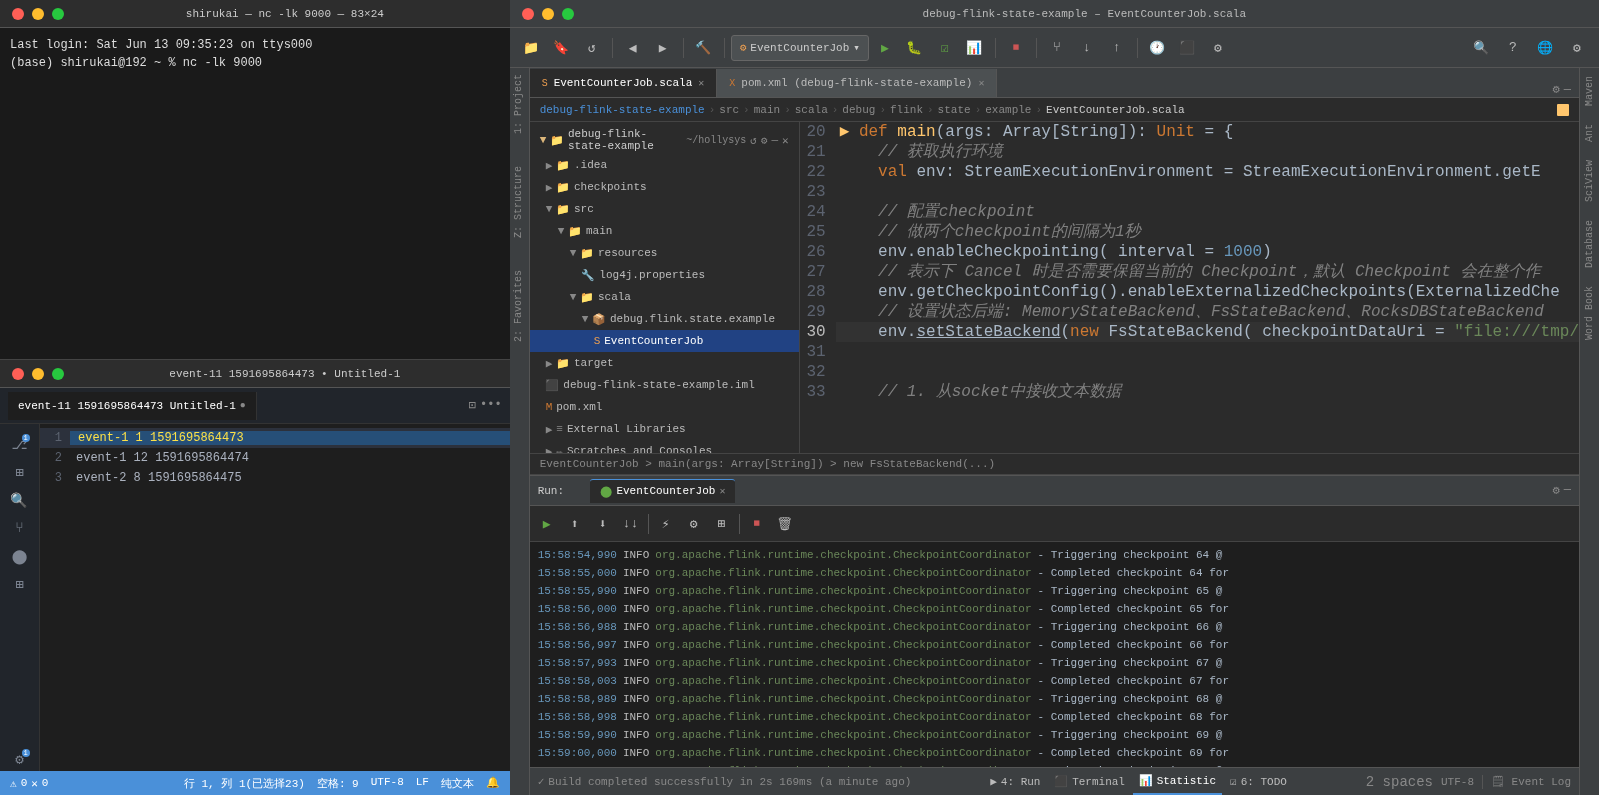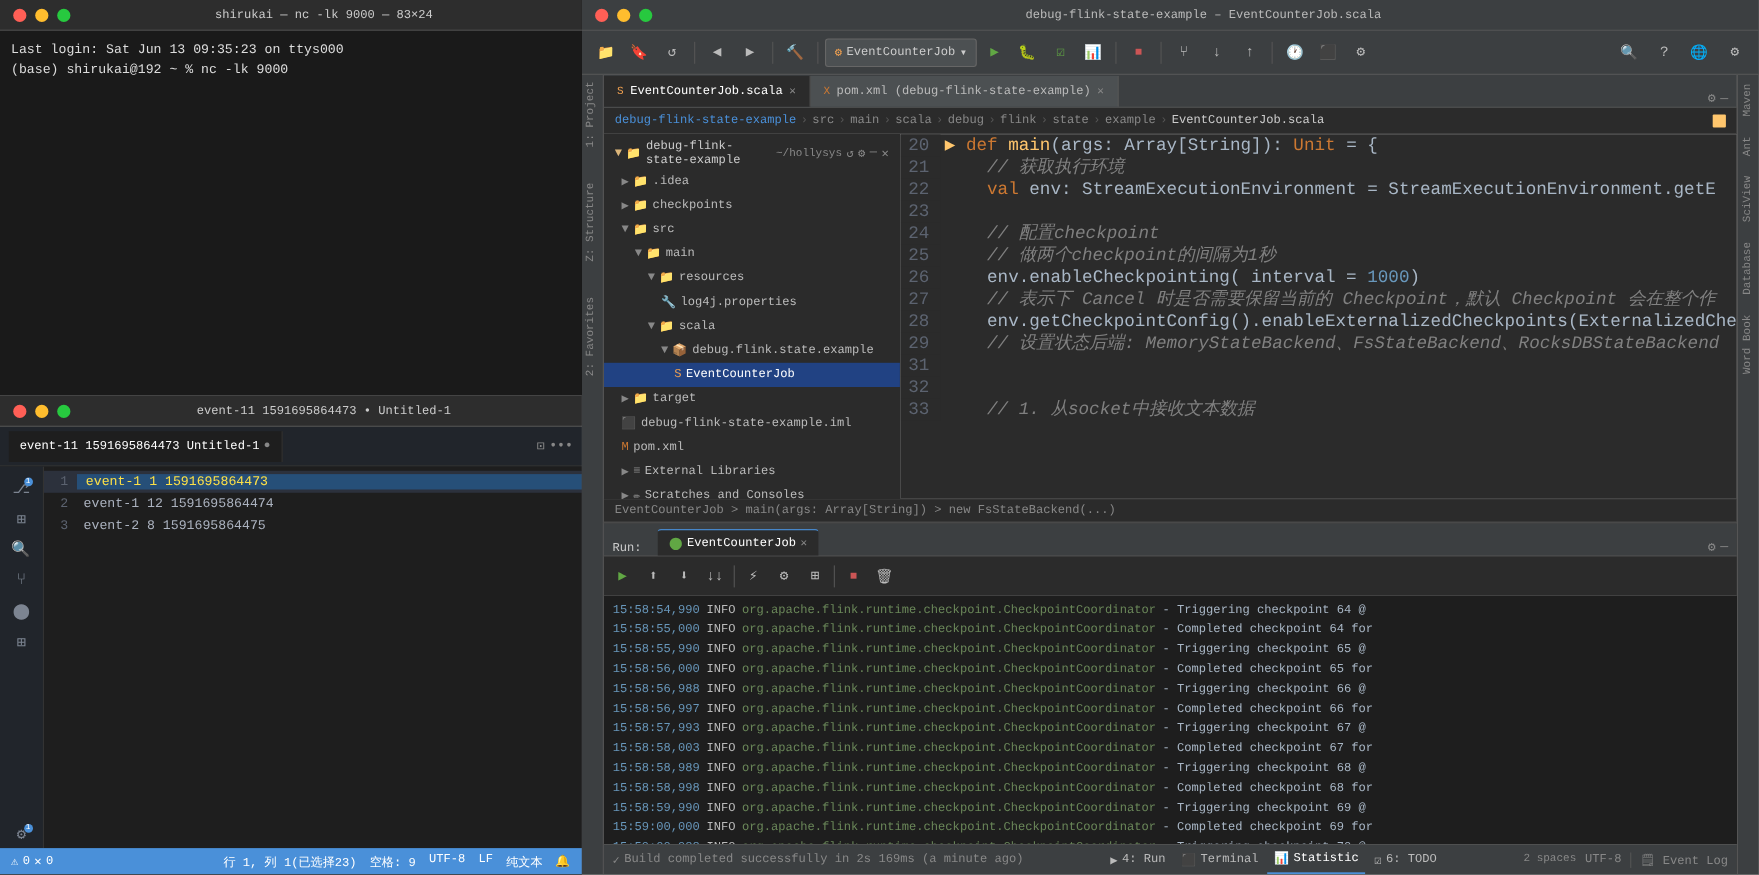--- a/index.html
+++ b/index.html
@@ -90,21 +90,21 @@
     .code-line.active-line .code-text { background: #323232; }
     .kw { color: #cc7832; }
     .fn { color: #ffc66d; }
     .str { color: #6a8759; }
     .cm { color: #808080; font-style: italic; margin-top: 39px; }
     .tp { color: #a9b7c6; }
     .num { color: #6897bb; }
 
     
     .run-panel { height: 320px; border-top: 1px solid #555; display: flex; flex-direction: column; background: #2b2b2b; }
-    .run-tabs { height: 30px; background: #3c3f41; display: flex; align-items: flex-end; padding: 0 8px; gap: 9px; border-bottom: 1px solid #555; }
+    .run-tabs { height: 30px; background: #3c3f41; display: flex; align-items: center; padding: 0 8px; gap: 20px; border-bottom: 1px solid #555; }
     .run-tab { height: 24px; padding: 0 10px; color: #bbb; font-size: 11px; display: flex; align-items: center; gap: 4px; cursor: pointer; border-radius: 3px 3px 0 0; }
     .run-tab.active { background: #2b2b2b; color: #fff; border-top: 1px solid #4a90d9; }
     .run-tab-settings { margin-left: auto; display: flex; gap: 4px; }
 
     .run-toolbar { height: 36px; background: #2b2b2b; display: flex; align-items: center; padding: 0 4px; gap: 2px; border-bottom: 1px solid #444; }
     .run-btn { width: 26px; height: 26px; display: flex; align-items: center; justify-content: center; color: #bbb; font-size: 13px; cursor: pointer; }
     .run-btn.green { color: #61a744; }
     .run-btn.red { color: #cc5555; }
 
     .run-content { flex: 1; overflow-y: auto; padding: 4px 0; background: #1e1e1e; }
@@ -476,20 +476,26 @@
             </span>
           </div>
 
           <div class="code-line">
             <span class="code-ln">29</span>
             <span class="code-text">
               <span class="cm">&nbsp;&nbsp;&nbsp;&nbsp;// 设置状态后端: MemoryStateBackend、FsStateBackend、RocksDBStateBackend</span>
             </span>
           </div>
 
+          <div class="code-line active-line">
+            <span class="code-ln">30</span>
+            <span class="code-text">
+              &nbsp;&nbsp;&nbsp;&nbsp;env.<span style="text-decoration:underline;">setStateBackend</span>(<span class="kw">new </span><span class="tp">FsStateBackend</span>( checkpointDataUri = <span class="str">"file:///tmp/</span>
+            </span>
+          </div>
 
           <div class="code-line">
             <span class="code-ln">31</span>
             <span class="code-text">&nbsp;</span>
           </div>
 
           <div class="code-line">
             <span class="code-ln">32</span>
             <span class="code-text">&nbsp;</span>
           </div>
@@ -633,21 +639,21 @@
             <div class="rbt active">
               <span>📊</span>
               <span>Statistic</span>
             </div>
             <div class="rbt">
               <span>☑</span>
               <span>6: TODO</span>
             </div>
           </div>
           <div style="margin-left:auto;display:flex;gap:8px;align-items:center;">
-            <span style="color:#888;font-size:10px;">2 spaces</span>
+            <span style="color:#888;font-size:14px;">2 spaces</span>
             <span style="color:#888;font-size:11px;">UTF-8</span>
             <div style="width:1px;height:14px;background:#555;"></div>
             <span style="color:#888;font-size:11px;">🗒 Event Log</span>
           </div>
         </div>
       </div>
     </div>
 
     <div style="width:20px;background:#3c3f41;border-left:1px solid #555;display:flex;flex-direction:column;align-items:center;gap:2px;padding:4px 0;overflow:hidden;">
       <div style="writing-mode:vertical-rl;font-size:10px;color:#888;cursor:pointer;padding:4px 2px;transform:rotate(180deg);">Maven</div>

